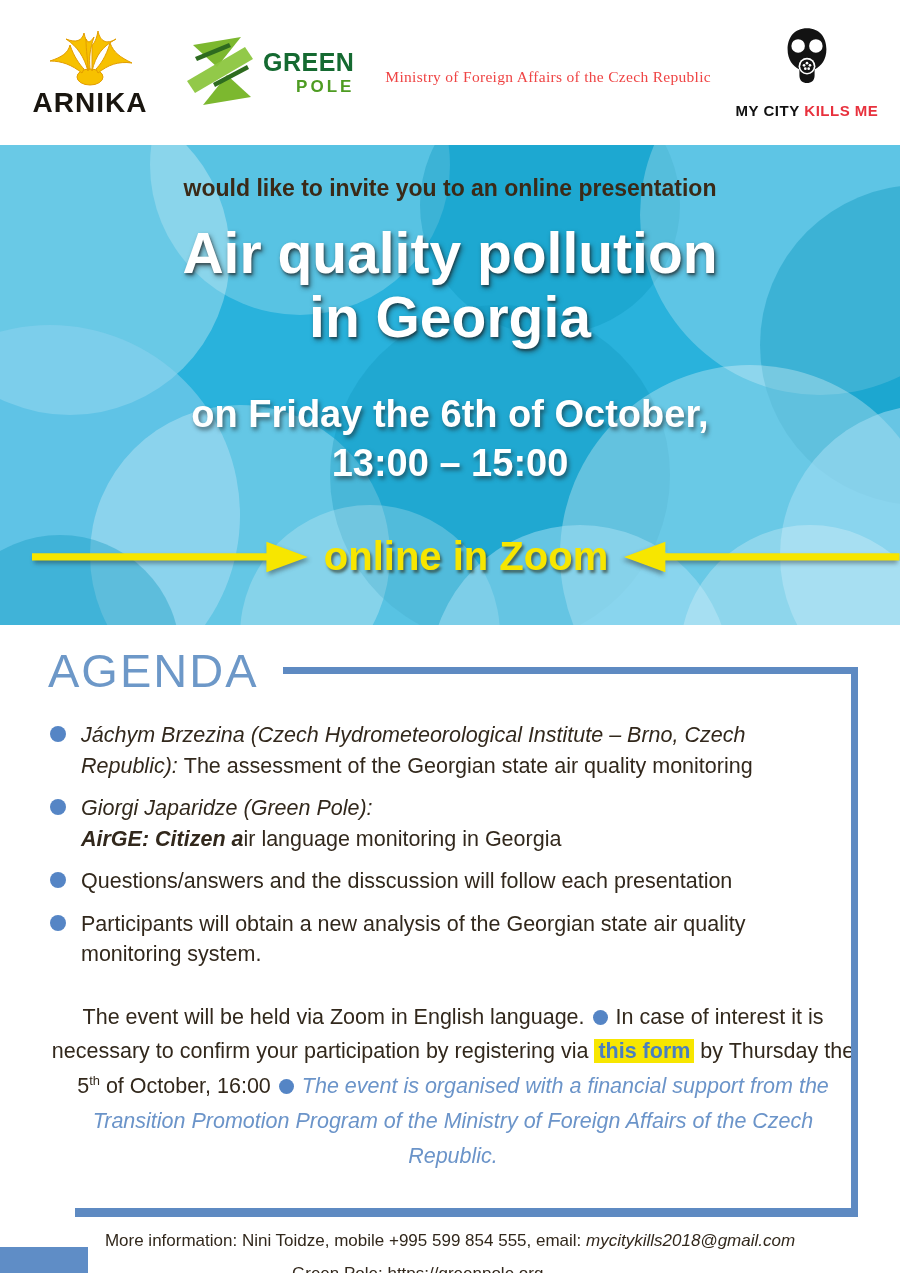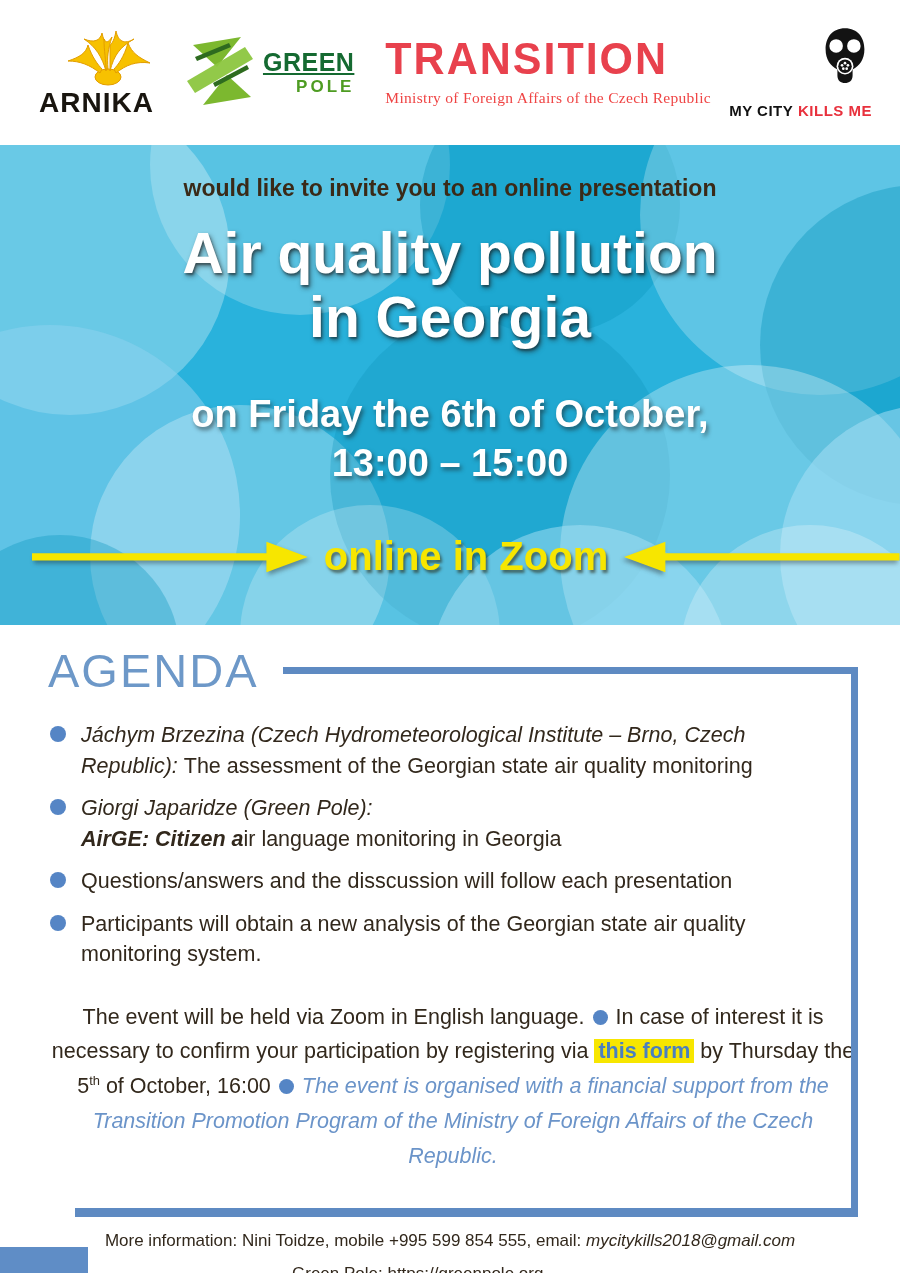--- a/index.html
+++ b/index.html
@@ -1,26 +1,26 @@
 <!DOCTYPE html>
 <html><head>
 <meta charset="utf-8">
 <style>
   * { margin:0; padding:0; box-sizing:border-box; }
   body { background:#fff; font-family:"Liberation Sans", sans-serif; }
   .page { position:relative; width:900px; height:1273px; margin:0 auto; background:#fff; overflow:hidden; }
 
   
   .header { height:145px; display:flex; align-items:center; justify-content:space-between; padding:0 28px 0 26px; background:#fff; }
-  .logo { display:flex; flex-direction:column; align-items:flex-end; }
+  .logo { display:flex; flex-direction:column; align-items:center; }
   .arnika-logo { width:128px; }
   .arnika-name { font-size:28px; font-weight:bold; color:#19150f; letter-spacing:1px; margin-top:-6px; }
   .greenpole-logo { flex-direction:row; align-items:center; gap:4px; }
   .gp-text { display:flex; flex-direction:column; align-items:flex-end; line-height:1; }
-  .gp-green { font-size:25px; font-weight:bold; color:#156a31; letter-spacing:0.5px;text-decoration:underline; }
+  .gp-green { font-size:25px; font-weight:bold; color:#156a31; letter-spacing:0.5px; }
   .gp-pole { font-size:17px; font-weight:bold; color:#4e9c22; letter-spacing:3px; margin-top:3px; }
   .transition-logo { align-items:flex-start; }
   .tr-title { font-size:43px; font-weight:bold; color:#e8414d; letter-spacing:2px; transform:scaleY(1.02); line-height:1; }
   .tr-sub { font-family:"Liberation Serif", serif; font-size:15.5px; color:#ef4444; margin-top:8px; letter-spacing:0.3px; }
   .mycity-logo { width:130px; }
   .mc-text { font-size:15px; font-weight:bold; letter-spacing:0.5px; margin-top:12px; white-space:nowrap; }
   .mc-black { color:#111; } .mc-red { color:#e8313d; }
 
   
   .banner { position:relative; height:480px; background:#29b2dc; overflow:hidden; text-align:center; }
@@ -99,21 +99,20 @@
           <polygon points="28,48 62,30 64,34 30,52" fill="#2e6b1f"></polygon>
         </svg>
       </span>
       <span class="gp-text">
         <span class="gp-green">GREEN</span>
         <span class="gp-pole">POLE</span>
       </span>
     </div>
 
     <div class="logo transition-logo">
-      <span class="tr-title">TRANSITION</span>
       <span class="tr-sub">Ministry of Foreign Affairs of the Czech Republic</span>
     </div>
 
     <div class="logo mycity-logo">
       <span>
         <svg width="54" height="60" viewBox="0 0 64 70">
           <path d="M32 2 C17 2 9 13 9 27 C9 39 15 47 23 51 L23 58 C23 64 27 67 32 67 C37 67 41 64 41 58 L41 51 C49 47 55 39 55 27 C55 13 47 2 32 2 Z" fill="#131313"></path>
           <circle cx="21.5" cy="23" r="8" fill="#fff"></circle>
           <circle cx="42.5" cy="23" r="8" fill="#fff"></circle>
           <circle cx="32" cy="47" r="10" fill="#fff"></circle>

